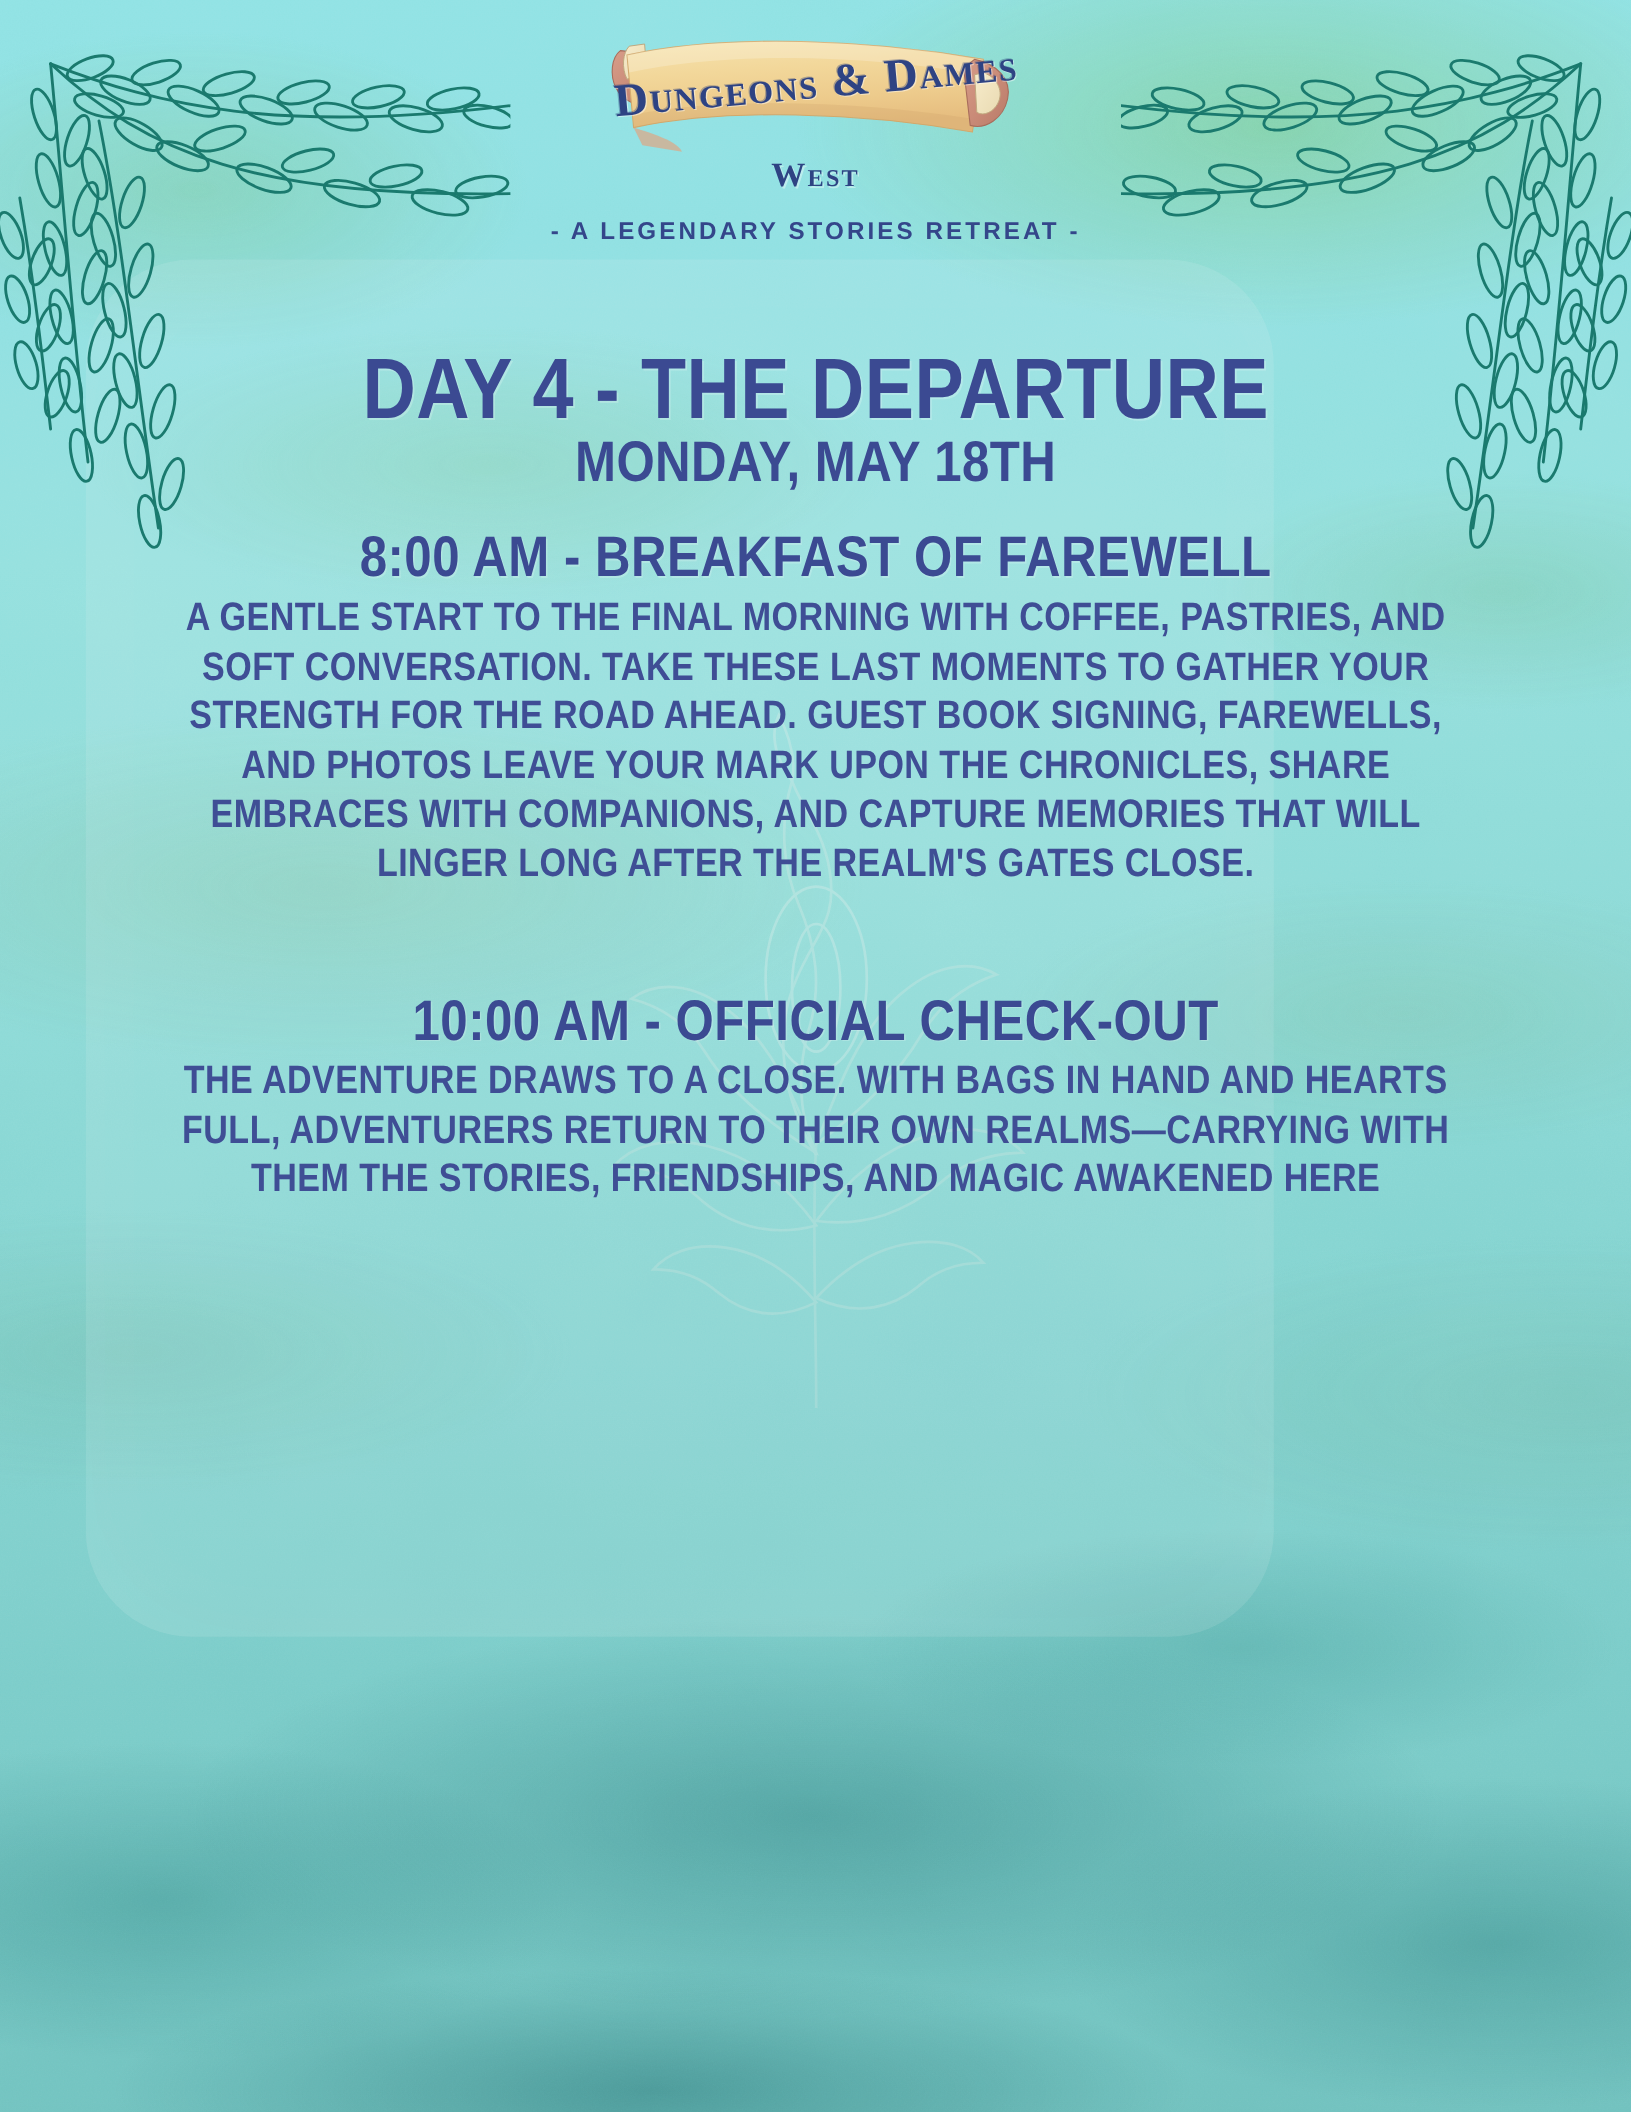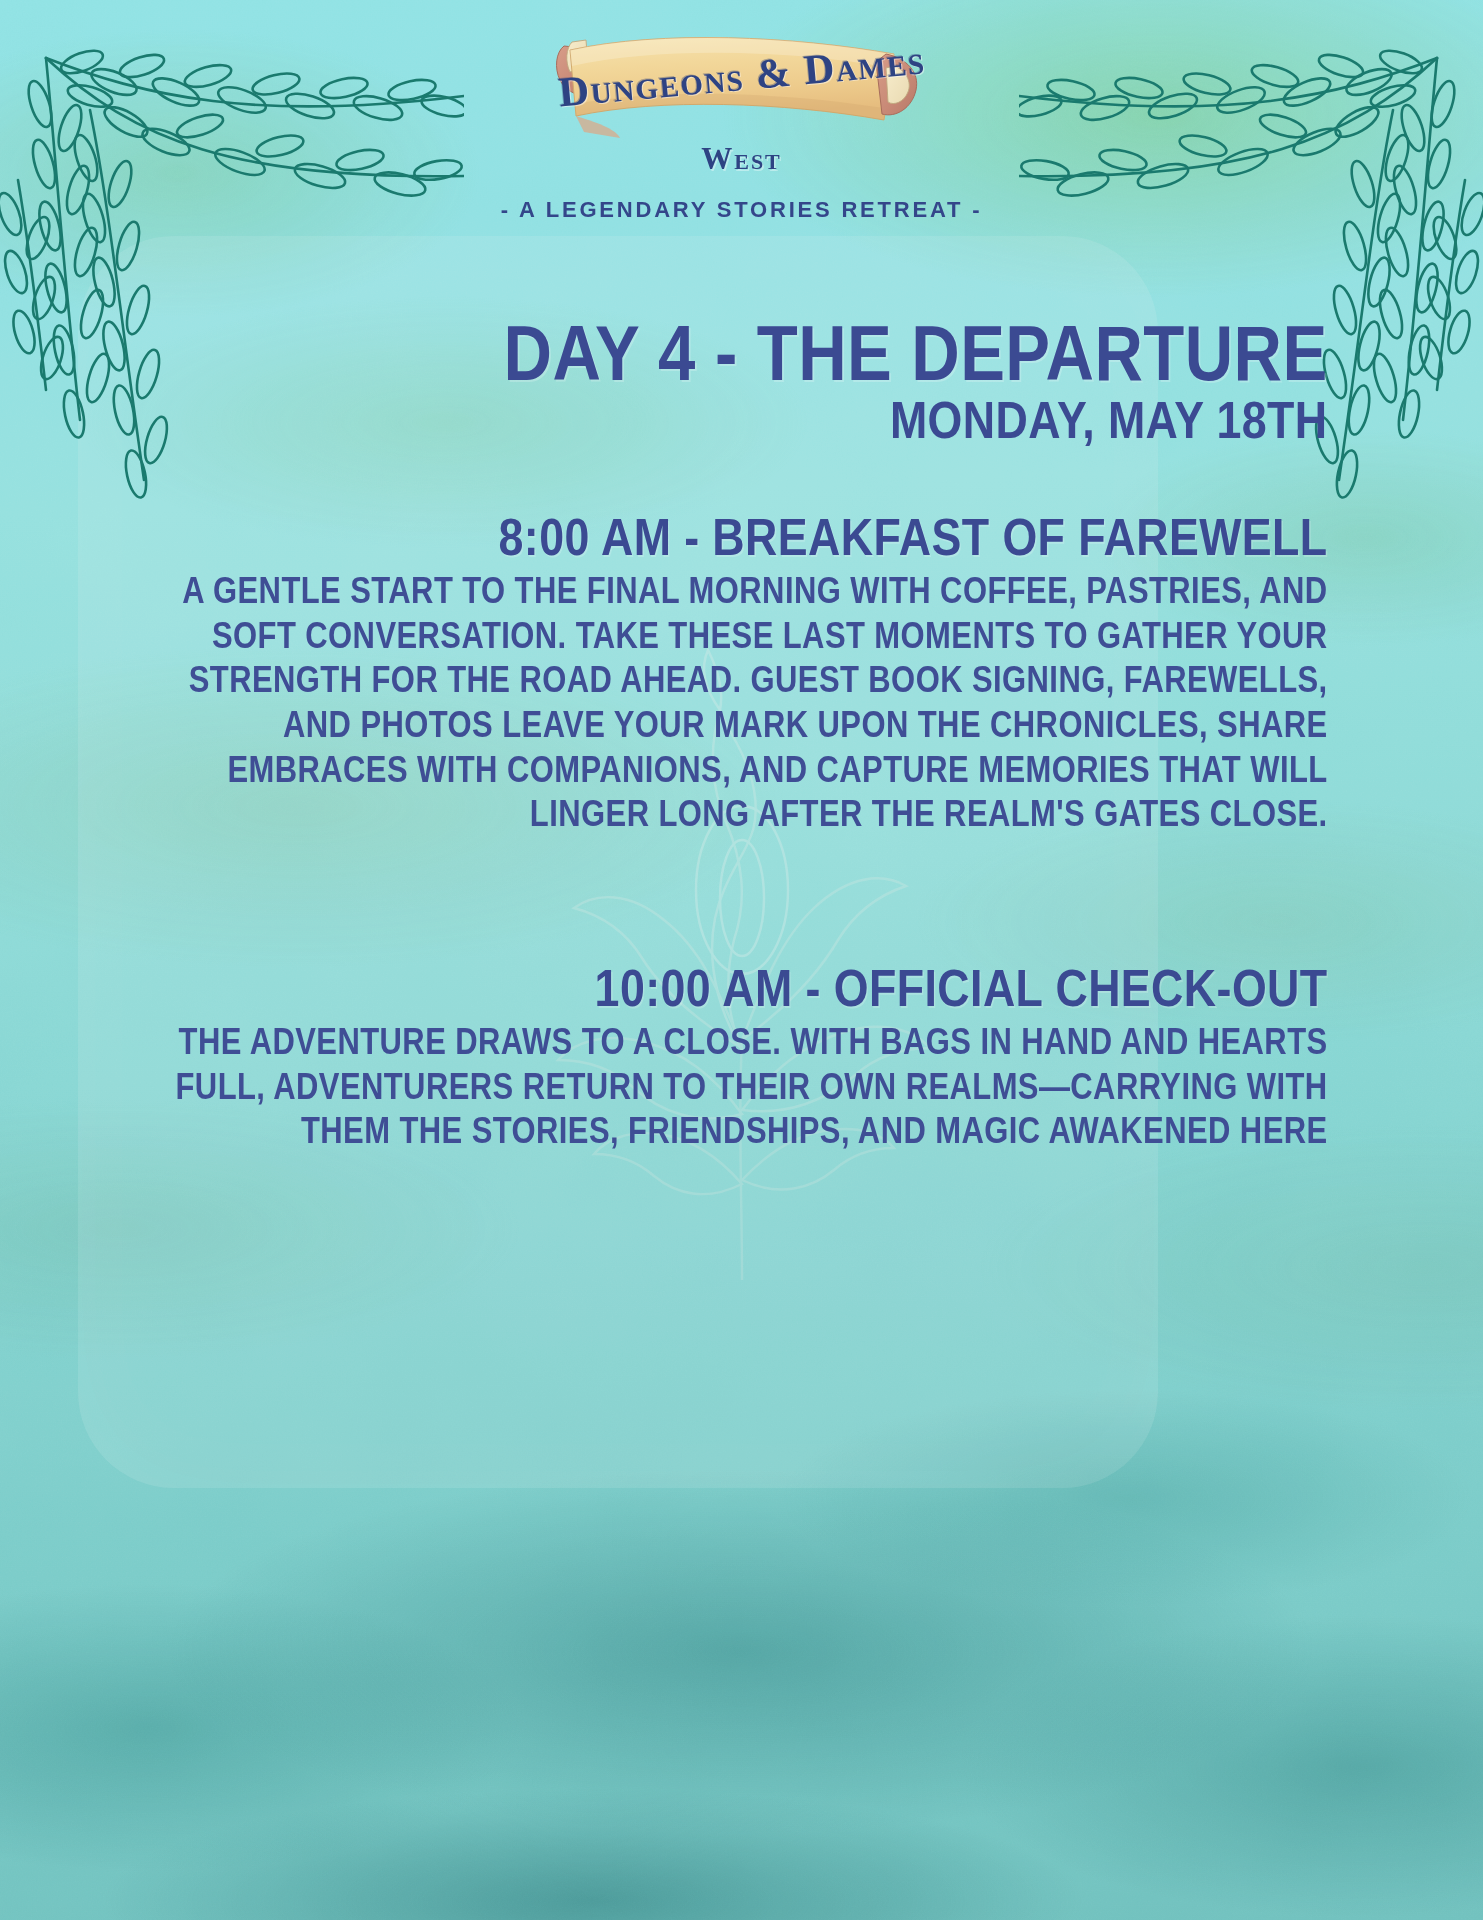--- a/index.html
+++ b/index.html
@@ -167,21 +167,21 @@
     color: #34468a;
     white-space: nowrap;
   }
 
   
   .content {
     position: absolute;
     left: 60px;
     right: 60px;
     top: 316px;
-    text-align: right;
+    text-align: center;
     color: #3c4a91;
   }
 
   .cond {
     font-family: "Liberation Sans Narrow", "Liberation Sans", sans-serif;
     font-weight: bold;
     font-stretch: condensed;
     letter-spacing: 0.5px;
     text-transform: uppercase;
     transform: scaleX(0.86);
@@ -195,21 +195,21 @@
     text-shadow: 2px 2px 0 rgba(255,255,255,0.22);
   }
 
   .day-date {
     font-size: 52px;
     line-height: 1.06;
     margin-top: 2px;
     color: #3b4a92;
   }
 
-  .block { margin-top: 62px; }
+  .block { margin-top: 32px; }
 
   .evt-title {
     font-size: 52px;
     line-height: 1.06;
     color: #3b4a92;
     text-shadow: 1.5px 1.5px 0 rgba(255,255,255,0.2);
   }
 
   .evt-body {
     font-size: 36px;

